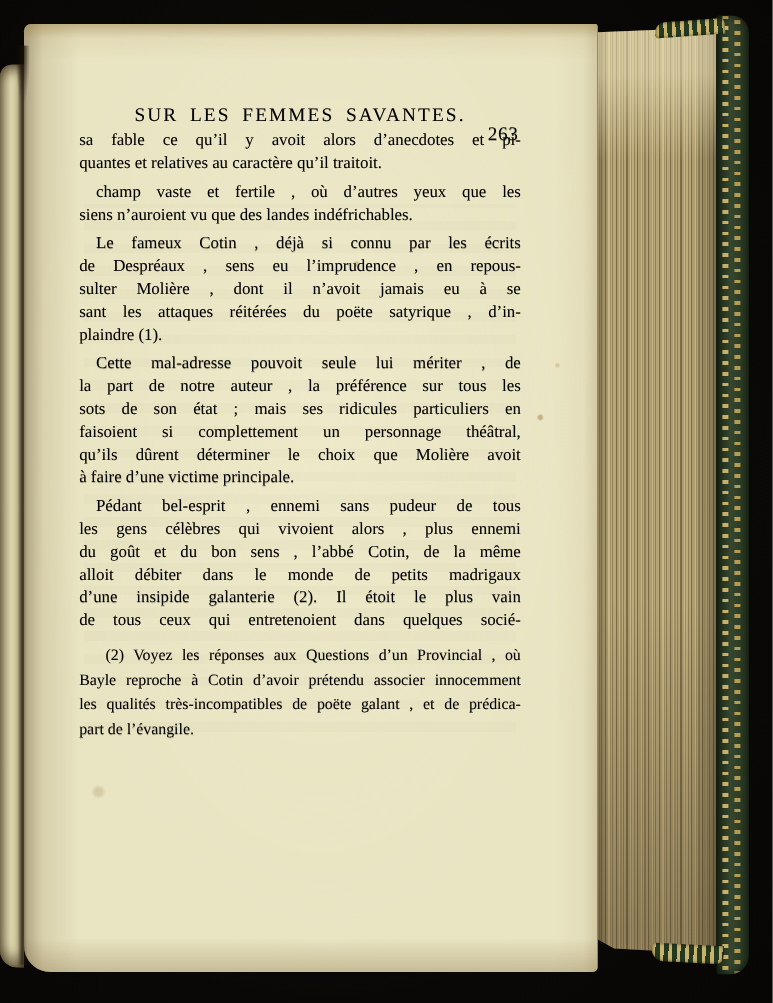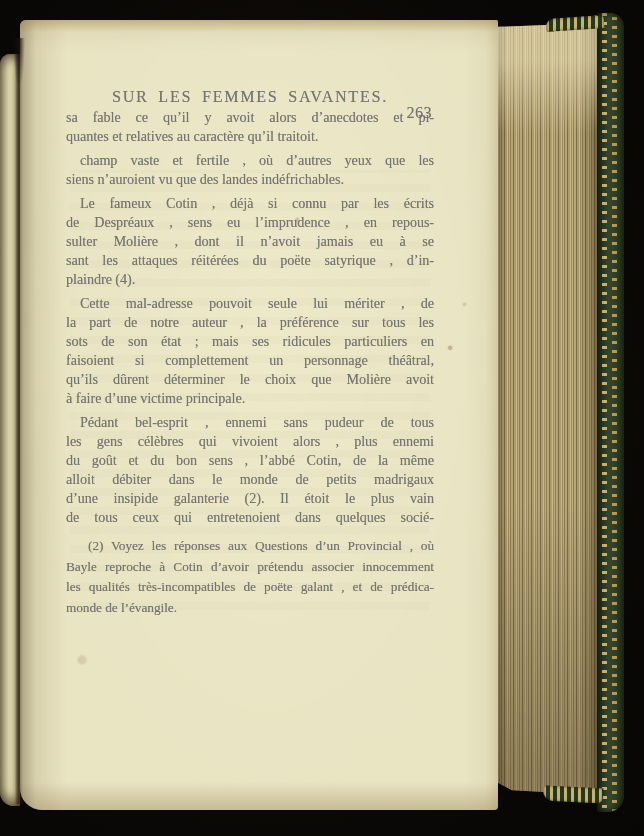--- a/index.html
+++ b/index.html
@@ -32,21 +32,21 @@
   .ghost{position:absolute;left:50px;top:150px;width:360px;height:440px;opacity:.5;pointer-events:none;
     background:repeating-linear-gradient(0deg, rgba(108,94,58,.05) 0 8px, rgba(108,94,58,0) 8px 19px);}
 
   
   .crease{position:absolute;left:15px;top:38px;width:8px;height:766px;z-index:3;pointer-events:none;
     background:linear-gradient(90deg, rgba(25,18,8,0) 0%, rgba(25,18,8,.5) 45%, rgba(70,52,24,.22) 72%, rgba(25,18,8,0) 100%);}
   .crease::before{content:"";position:absolute;left:-2px;top:0;width:12px;height:50px;
     background:radial-gradient(ellipse at 50% 10%, rgba(20,14,6,.75), rgba(20,14,6,0) 70%);}
 
   
-  .inner{position:absolute;left:46px;top:67px;width:368px;color:#737373;z-index:2;
+  .inner{position:absolute;left:46px;top:67px;width:368px;color:#000000;z-index:2;
     text-shadow:.2px .2px 0 rgba(56,51,42,.35);}
   .hdr{position:relative;height:20px;line-height:20px;font-size:16px;letter-spacing:1.8px;
     word-spacing:4px;text-align:center;margin-bottom:1px;}
   .hdr .num{position:absolute;right:2px;top:16px;letter-spacing:.5px;}
   .para{margin-top:0;}
   .para + .para{margin-top:5px;}
   .ln{height:19px;line-height:19px;font-size:14px;text-align:justify;overflow:hidden;}
   .ln.j::after{content:"";display:inline-block;width:100%;vertical-align:top;}
   .para.ind .ln:first-child{text-indent:14px;}
   .fns{margin-top:9px;}
@@ -108,21 +108,21 @@
       <div class="para ind">
         <div class="ln j">champ vaste et fertile , où d’autres yeux que les</div>
         <div class="ln">siens n’auroient vu que des landes indéfrichables.</div>
       </div>
 
       <div class="para ind">
         <div class="ln j">Le fameux Cotin , déjà si connu par les écrits</div>
         <div class="ln j">de Despréaux , sens eu l’imprudence , en repous-</div>
         <div class="ln j">sulter Molière , dont il n’avoit jamais eu à se</div>
         <div class="ln j">sant les attaques réitérées du poëte satyrique , d’in-</div>
-        <div class="ln">plaindre (4).</div>
+        <div class="ln">plaindre (1).</div>
       </div>
 
       <div class="para ind">
         <div class="ln j">Cette mal-adresse pouvoit seule lui mériter , de</div>
         <div class="ln j">la part de notre auteur , la préférence sur tous les</div>
         <div class="ln j">sots de son état ; mais ses ridicules particuliers en</div>
         <div class="ln j">faisoient si complettement un personnage théâtral,</div>
         <div class="ln j">qu’ils dûrent déterminer le choix que Molière avoit</div>
         <div class="ln">à faire d’une victime principale.</div>
       </div>
@@ -134,21 +134,21 @@
         <div class="ln j">alloit débiter dans le monde de petits madrigaux</div>
         <div class="ln j">d’une insipide galanterie (2). Il étoit le plus vain</div>
         <div class="ln j">de tous ceux qui entretenoient dans quelques socié-</div>
       </div>
 
       <div class="fns">
         <div class="fn">
           <div class="ln j">(2) Voyez les réponses aux Questions d’un Provincial , où</div>
           <div class="ln j">Bayle reproche à Cotin d’avoir prétendu associer innocemment</div>
           <div class="ln j">les qualités très-incompatibles de poëte galant , et de prédica-</div>
-          <div class="ln">monde de l’évangile.</div>
+          <div class="ln">part de l’évangile.</div>
         </div>
       </div>
 
     </div>
   </div>
 
   <div class="crease"></div>
 
   <div class="edge-stack"></div>
 

